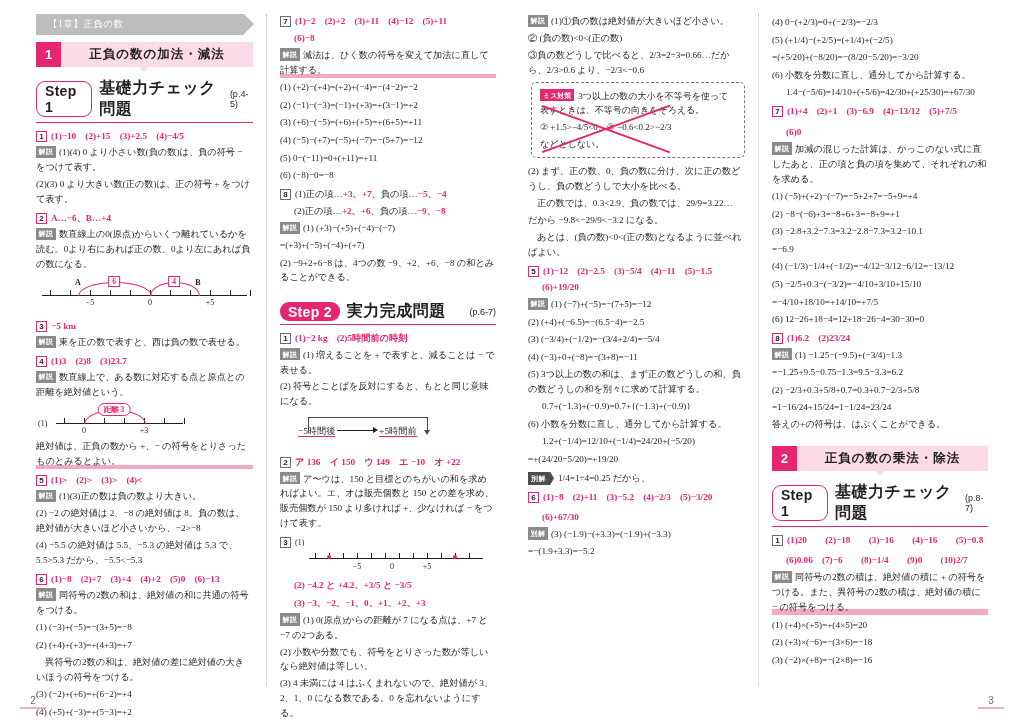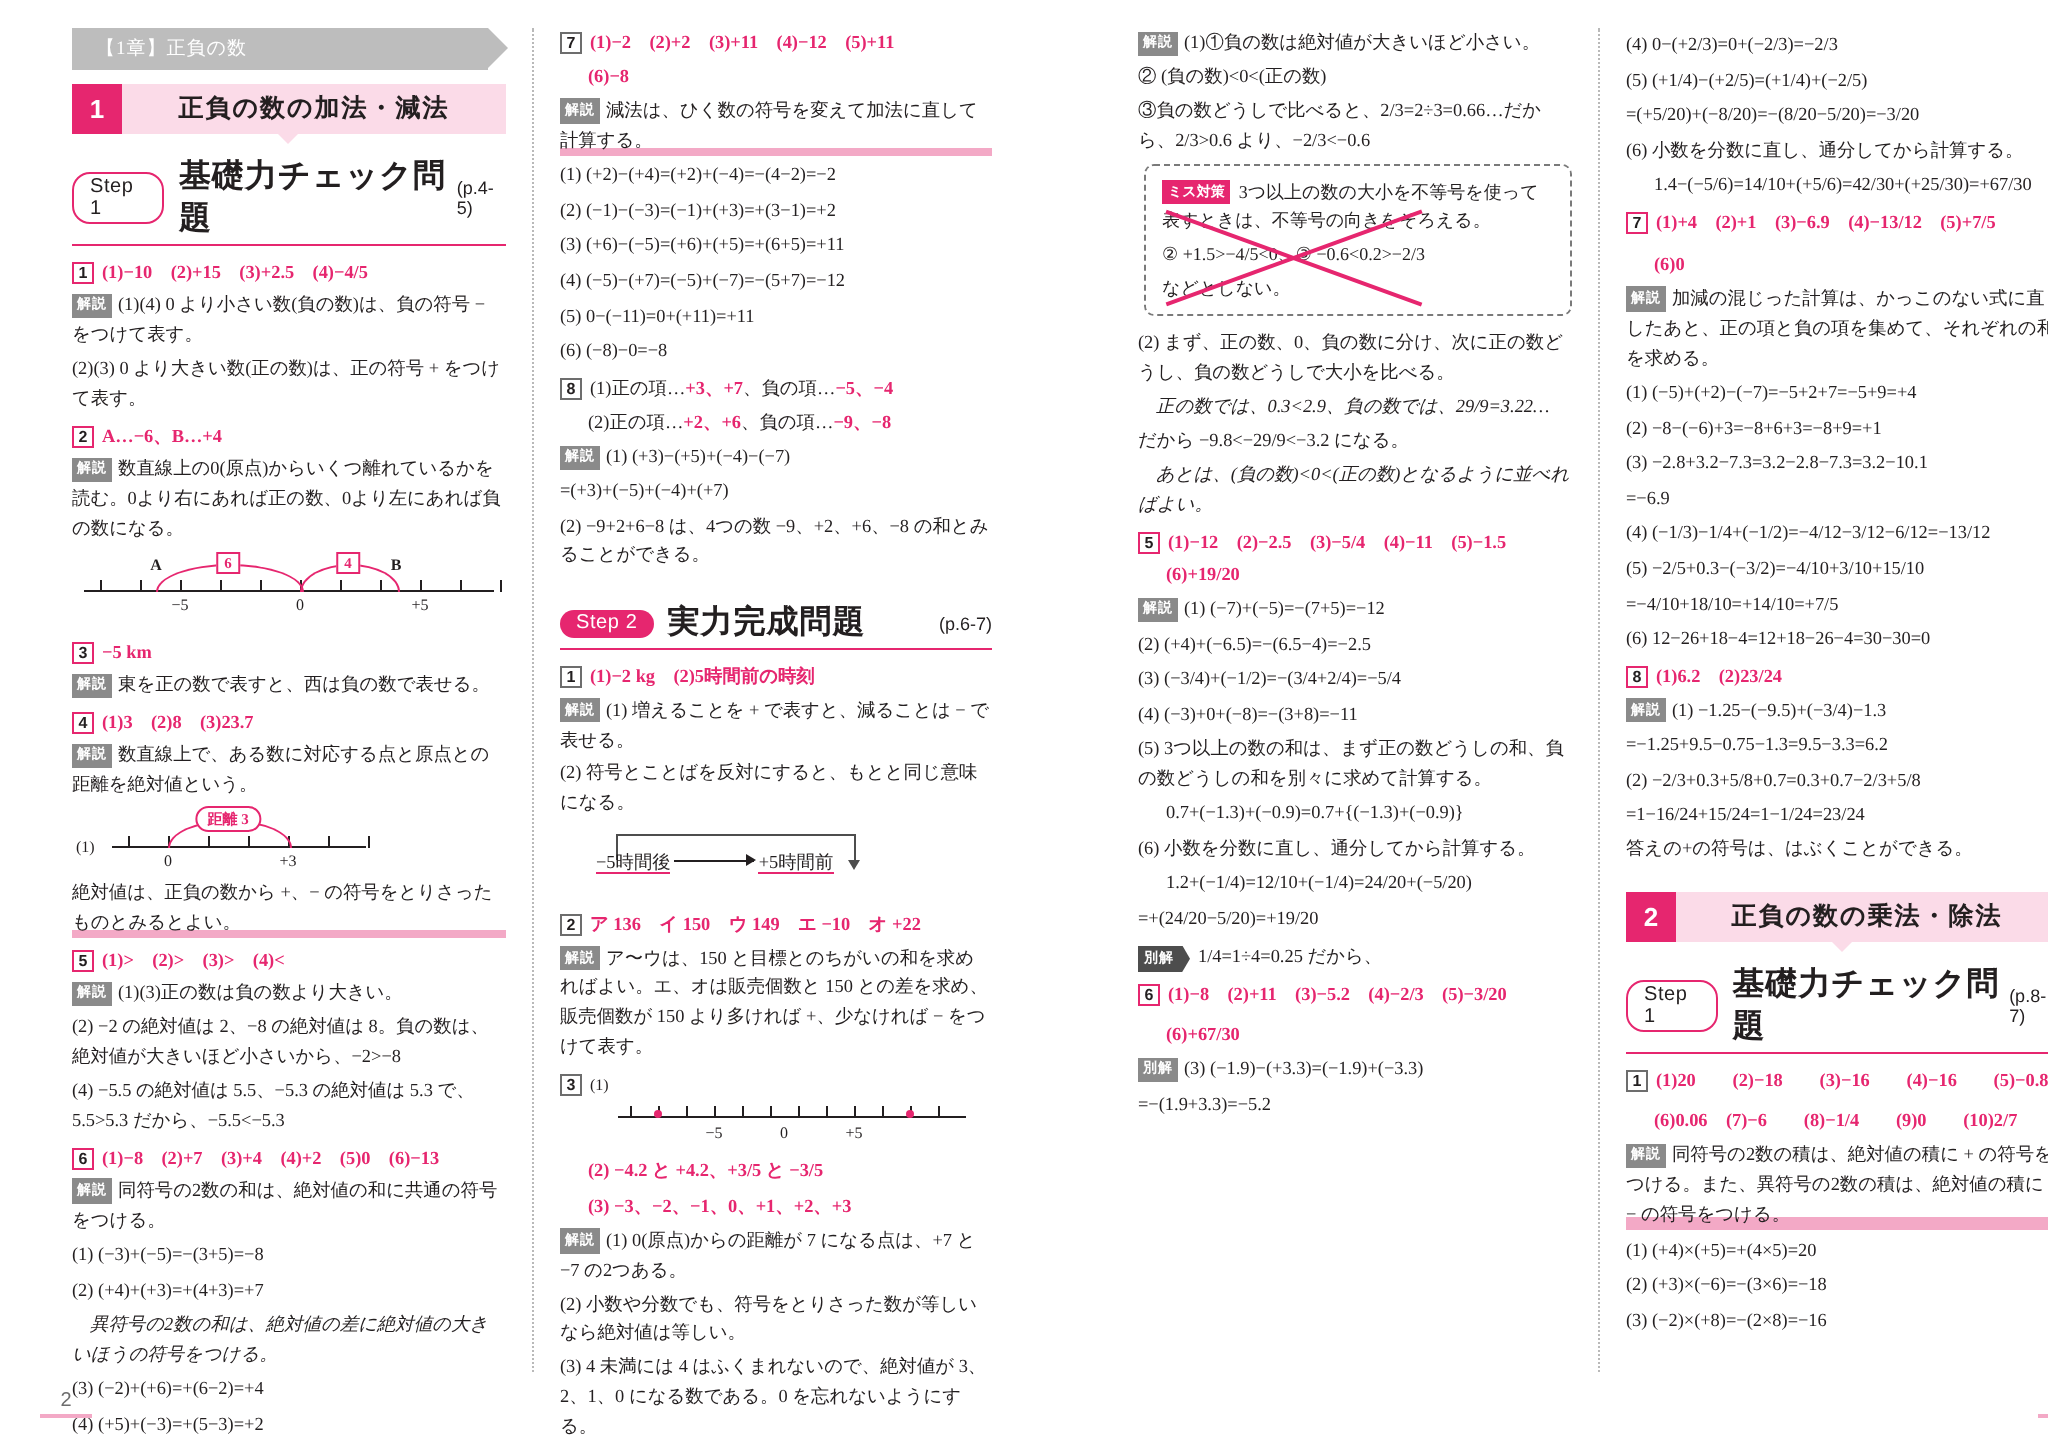--- a/index.html
+++ b/index.html
@@ -3,21 +3,21 @@
 <meta charset="utf-8">
 <style>
   html,body{margin:0;padding:0;}
   body{
     width:1024px;height:723px;
     background:#ffffff;
     font-family:"Liberation Serif","DejaVu Serif",serif;
     color:#231f20;
     overflow:hidden;
   }
-  .spread{position:relative;width:1024px;height:723px;display:flex;gap:41px;}
+  .spread{position:relative;width:1024px;height:723px;display:flex;}
   .page{position:relative;height:723px;box-sizing:border-box;}
   .page.left{width:512px;padding:14px 16px 0 36px;}
   .page.right{width:512px;padding:14px 36px 0 16px;}
   .cols{display:flex;gap:0;height:672px;}
   .col{width:238px;box-sizing:border-box;position:relative;}
   .col.first{padding-right:13px;}
   .col.second{padding-left:13px;border-left:1px dotted #b9b9b9;}
 
   
   .chapter-ribbon{
@@ -53,42 +53,42 @@
   }
 
   
   .step-head{
     display:flex;align-items:center;
     border-bottom:1.4px solid #e6266f;padding-bottom:2px;margin-bottom:6px;
     margin-top:6px;
   }
   .step-pill{
     background:#e6266f;color:#fff;border-radius:9px;
-    font-family:"Liberation Sans",sans-serif;font-size:10px;font-weight:normal;
+    font-family:"Liberation Sans",sans-serif;font-size:14px;font-weight:bold;
     padding:1.5px 8px;letter-spacing:.3px;
   }
   .step-pill.outline{
     background:#fff;color:#231f20;border:1.2px solid #e6266f;padding:1px 8px;
   }
   .step-title{font-size:16px;font-weight:bold;margin-left:7px;letter-spacing:.5px;}
   .step-pages{margin-left:auto;font-size:9px;font-family:"Liberation Sans",sans-serif;}
 
   
   .qrow{display:flex;align-items:flex-start;margin-top:4px;font-size:9.2px;line-height:1.55;}
   .qnum{
     flex:0 0 auto;border:1.1px solid #e6266f;color:#231f20;
     font-family:"Liberation Sans",sans-serif;font-size:8px;font-weight:bold;
     width:11px;height:11px;line-height:10px;text-align:center;
     margin-right:4px;margin-top:2px;box-sizing:border-box;
   }
   .qnum.gray{border-color:#6d6d6d;}
   .qbody{flex:1;}
   .ans{color:#e6266f;font-weight:bold;}
   p.exp{font-size:9.2px;line-height:1.62;margin:2px 0 0 0;text-indent:0;}
-  p.indent{text-indent:9px;font-style:italic;}
+  p.indent{text-indent:9px;}
   .kaisetsu{
     display:inline-block;background:#8a8a8a;color:#fff;
     font-family:"Liberation Sans",sans-serif;font-size:7px;font-weight:bold;
     padding:0.5px 2.5px;margin-right:3px;vertical-align:1px;letter-spacing:.5px;
   }
   .underline-pink{
     background-image:linear-gradient(transparent 86%, #f3a9c6 86%, #f3a9c6 100%);
   }
   .bekkai{
     display:inline-block;background:#4d4d4d;color:#fff;

